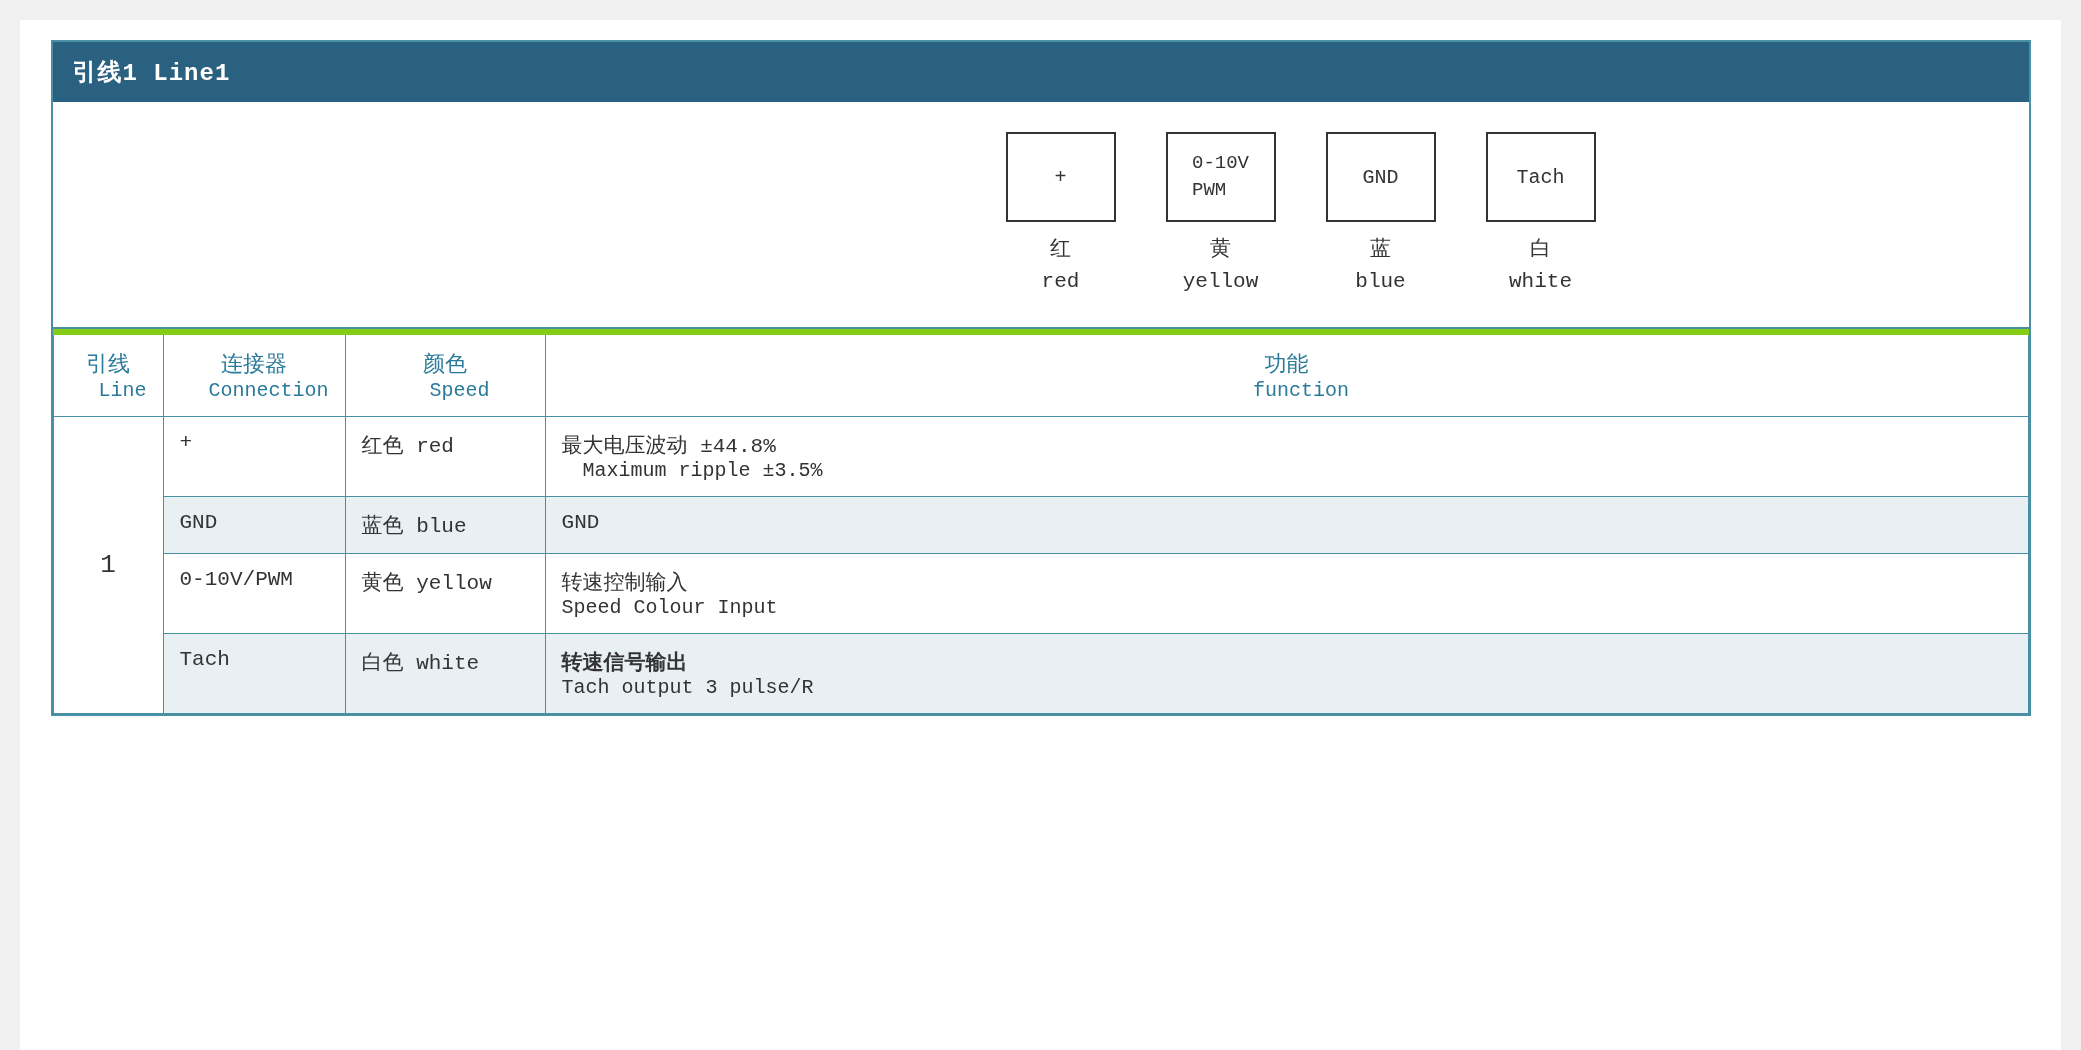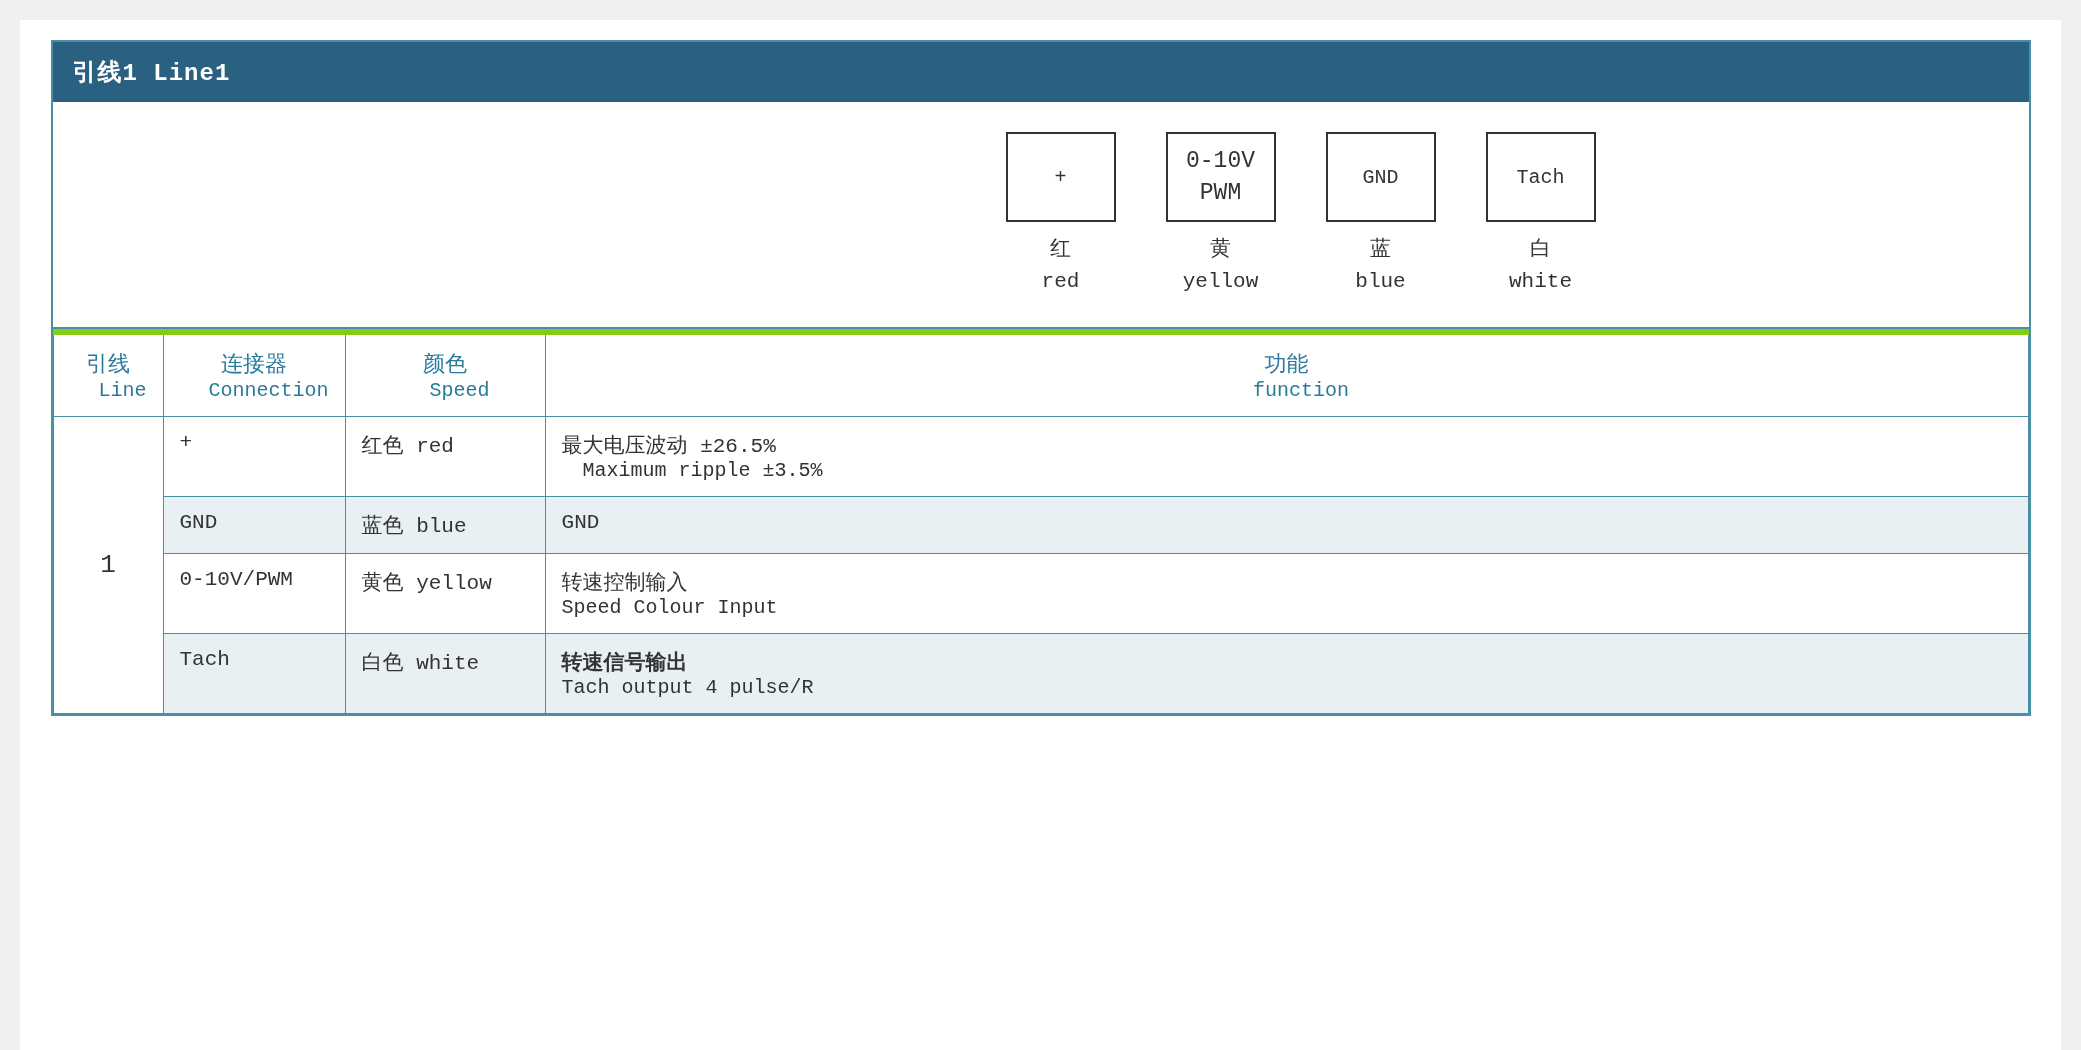--- a/index.html
+++ b/index.html
@@ -189,21 +189,21 @@
           <div class="connector-box">
             <span>+</span>
           </div>
           <div class="connector-label">
             <span>红</span><br>
             <span>red</span>
           </div>
         </div>
 
         <div class="connector-item">
-          <div class="connector-box" style="font-size:23px; text-align:center; line-height:1.4;">
+          <div class="connector-box" style="font-size:19px; line-height:1.4;">
             <span>0-10V<br>PWM</span>
           </div>
           <div class="connector-label">
             <span>黄</span><br>
             <span>yellow</span>
           </div>
         </div>
 
         <div class="connector-item">
           <div class="connector-box">
@@ -254,21 +254,21 @@
         <tr class="data-row">
           <td class="line-cell" rowspan="4" style="vertical-align:middle; text-align:center; font-size:26px;">1</td>
           <td class="conn-cell">
             <span>+</span>
           </td>
           <td>
             <span>红色</span>
             <span>red</span>
           </td>
           <td>
-            <span class="zh" style="display: block;">最大电压波动 ±26.5%</span>
+            <span class="zh" style="display: block;">最大电压波动 ±44.8%</span>
             <span class="en" style="display: block; padding-left: 21px;">Maximum ripple ±3.5%</span>
           </td>
         </tr>
 
         <tr class="data-row alt">
           <td class="conn-cell">
             <span>GND</span>
           </td>
           <td>
             <span>蓝色</span>
@@ -296,20 +296,20 @@
         <tr class="data-row alt">
           <td class="conn-cell">
             <span>Tach</span>
           </td>
           <td>
             <span>白色</span>
             <span>white</span>
           </td>
           <td>
             <span class="zh" style="display: block; font-weight: bold;">转速信号输出</span>
-            <span class="en" style="display: block;">Tach output 4 pulse/R</span>
+            <span class="en" style="display: block;">Tach output 3 pulse/R</span>
           </td>
         </tr>
       </tbody>
     </table>
 
   </div>
 </div>
 
 </body></html>

